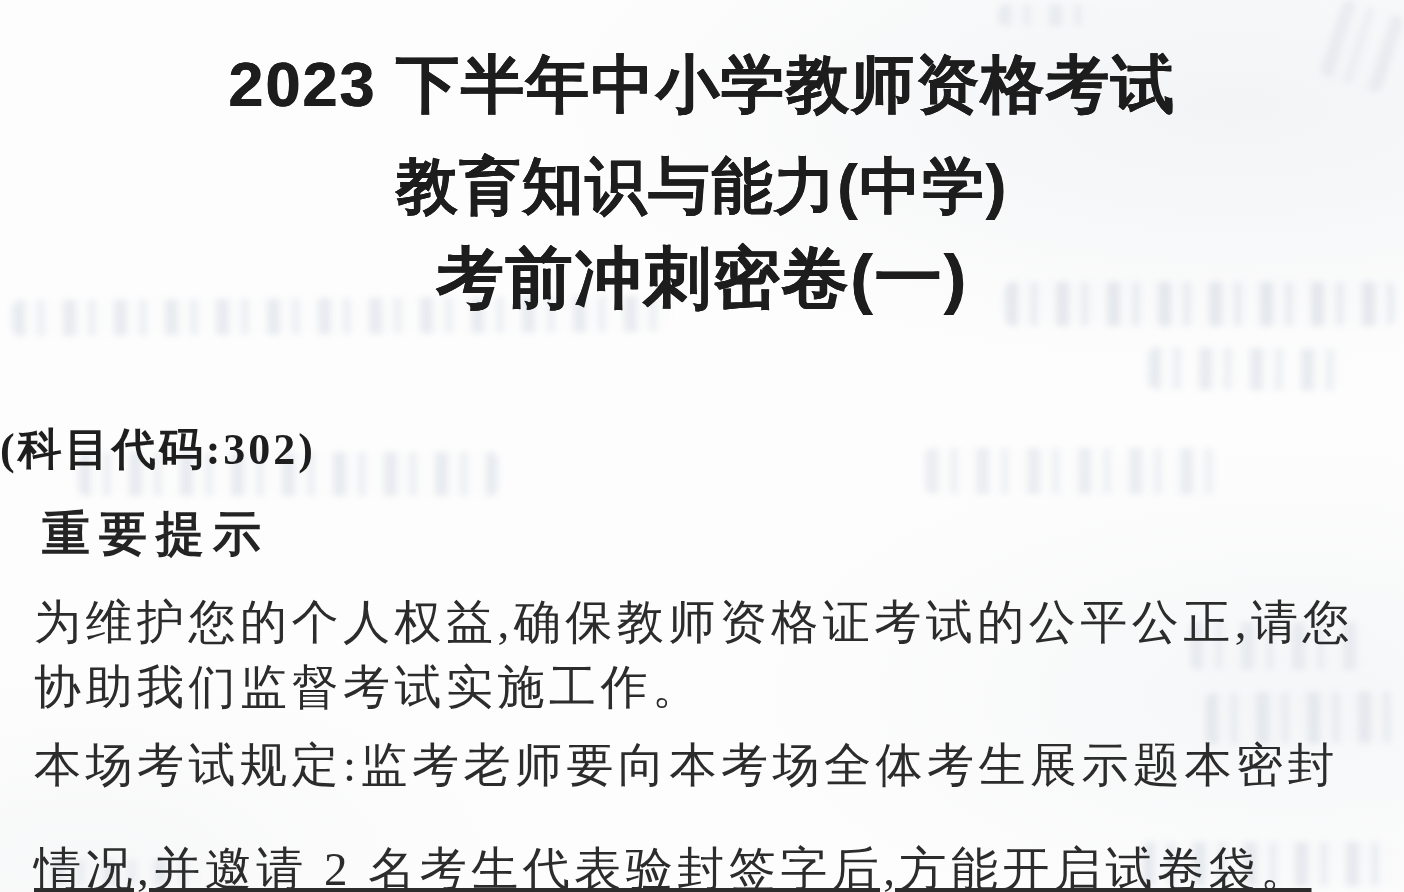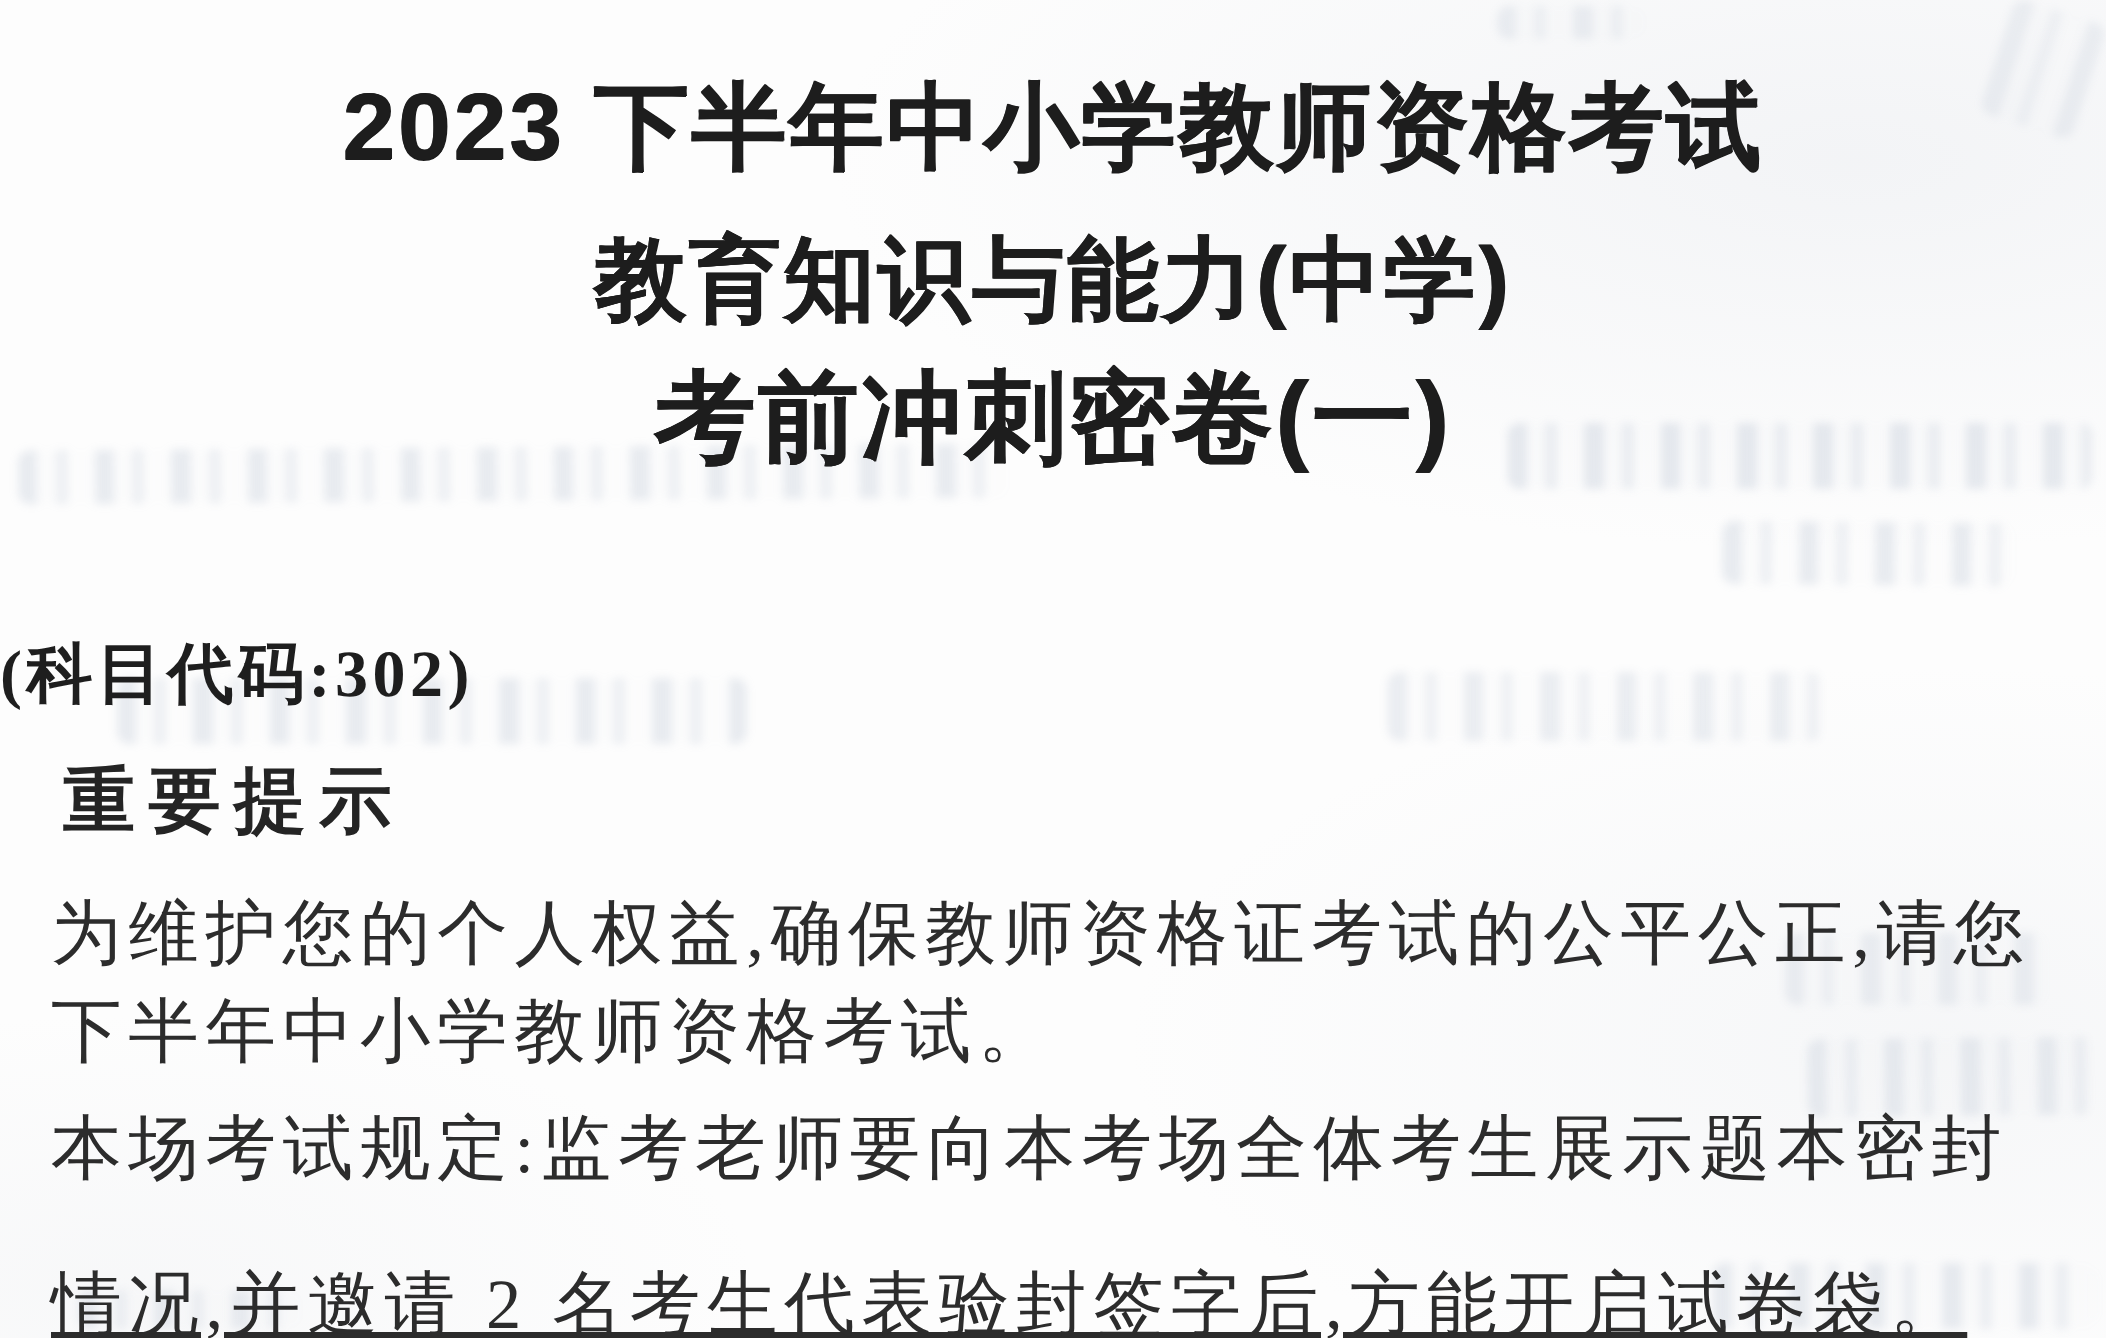--- a/index.html
+++ b/index.html
@@ -121,17 +121,17 @@
   <div class="smudge smudge-11"></div>
 
   <div class="title-line title-line-1">2023 下半年中小学教师资格考试</div>
   <div class="title-line title-line-2">教育知识与能力(中学)</div>
   <div class="title-line title-line-3">考前冲刺密卷(一)</div>
 
   <div class="subject-code">(科目代码:302)</div>
 
   <div class="notice-heading">重要提示</div>
   <div class="notice-line notice-line-1">为维护您的个人权益,确保教师资格证考试的公平公正,请您</div>
-  <div class="notice-line notice-line-2">下半年中小学教师资格考试。</div>
+  <div class="notice-line notice-line-2">协助我们监督考试实施工作。</div>
   <div class="notice-line notice-line-3">本场考试规定:监考老师要向本考场全体考生展示题本密封</div>
   <div class="notice-line notice-line-4">情况,并邀请 2 名考生代表验封签字后,方能开启试卷袋。</div>
 
 </div>
 
 </body></html>

